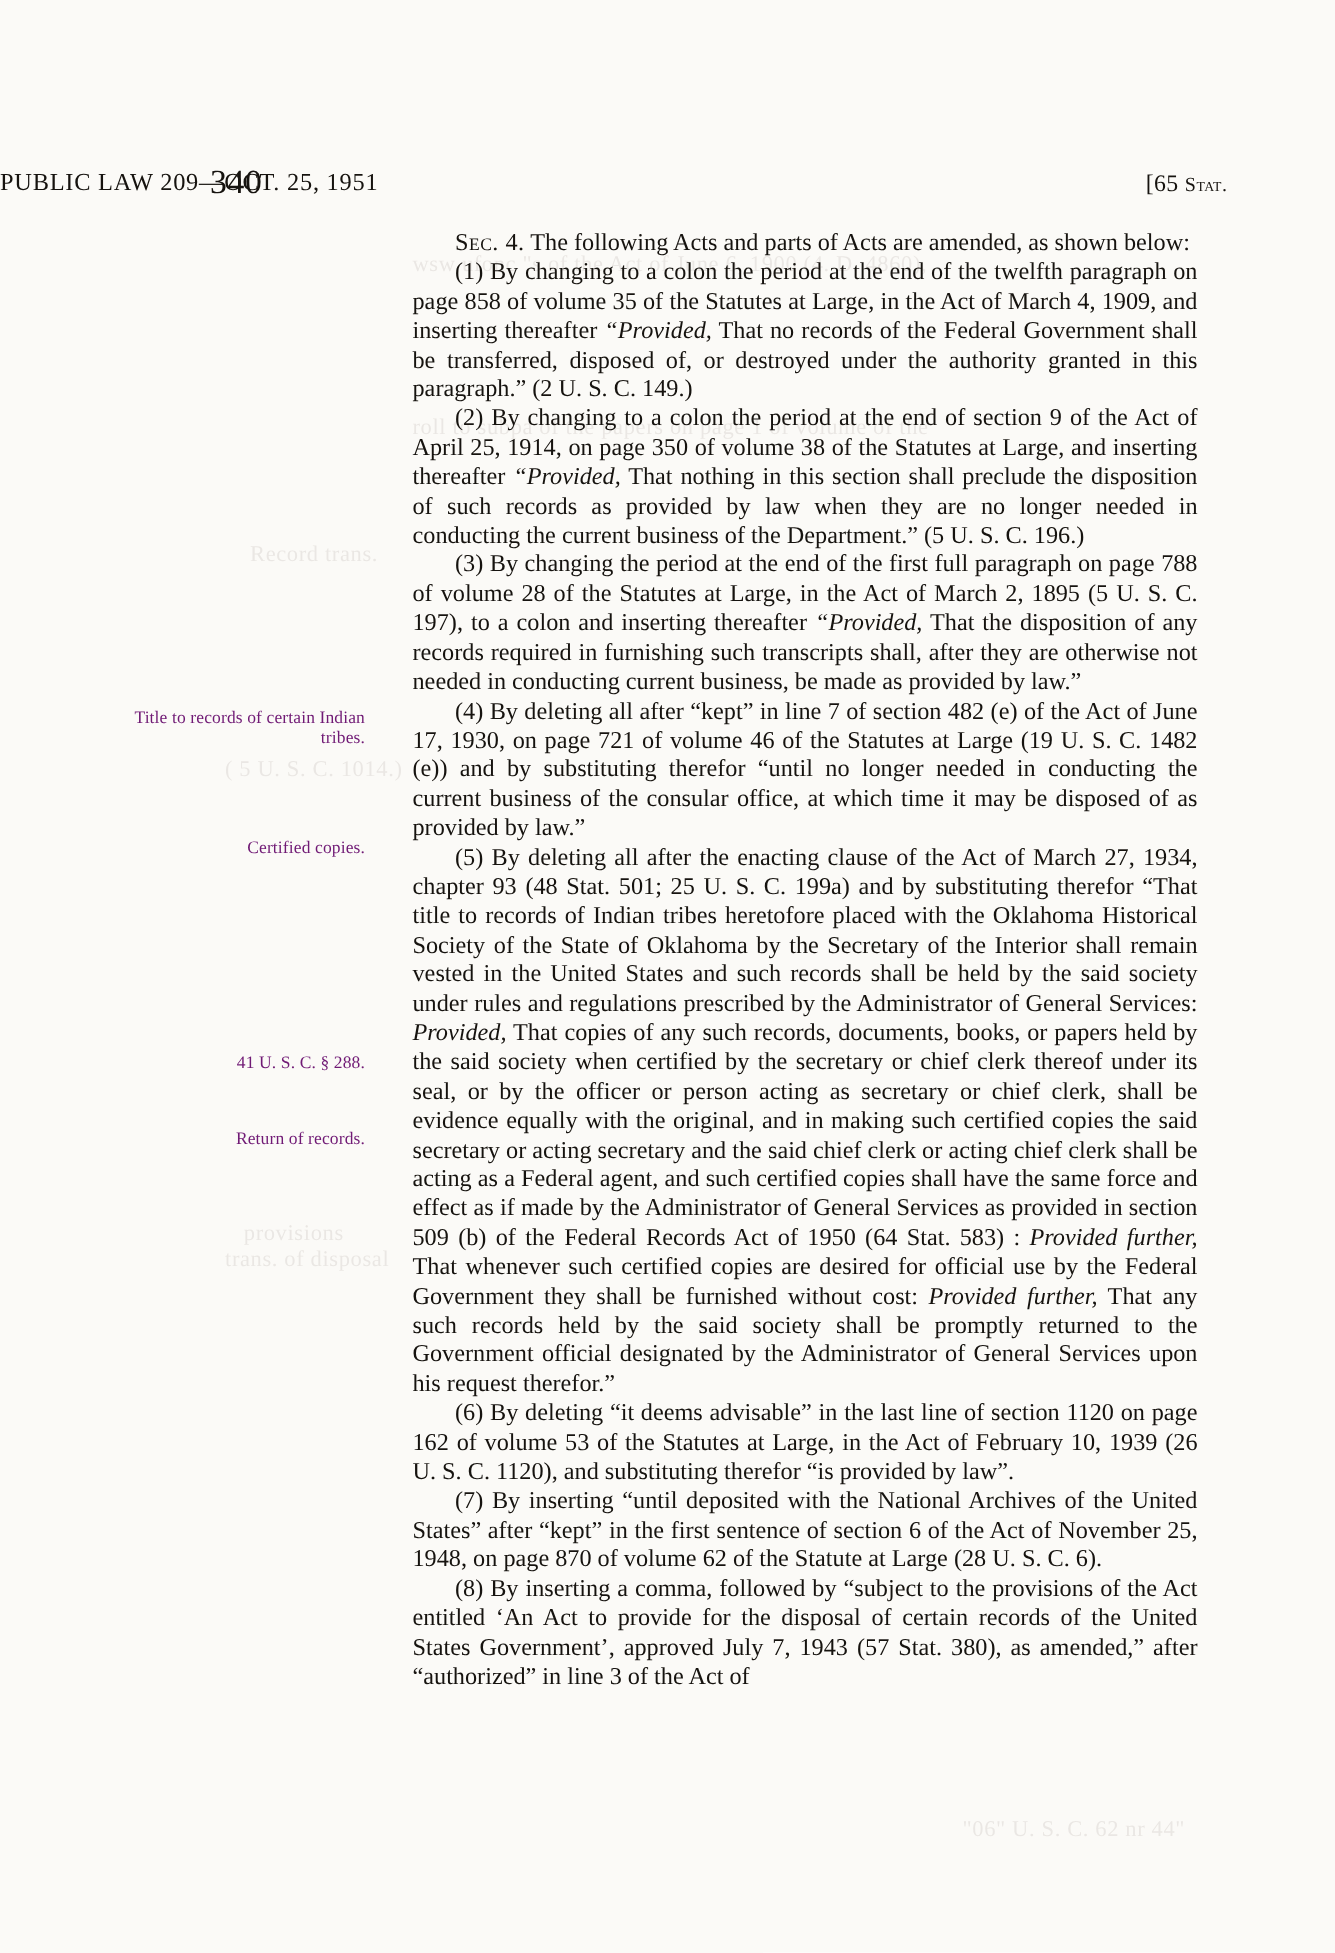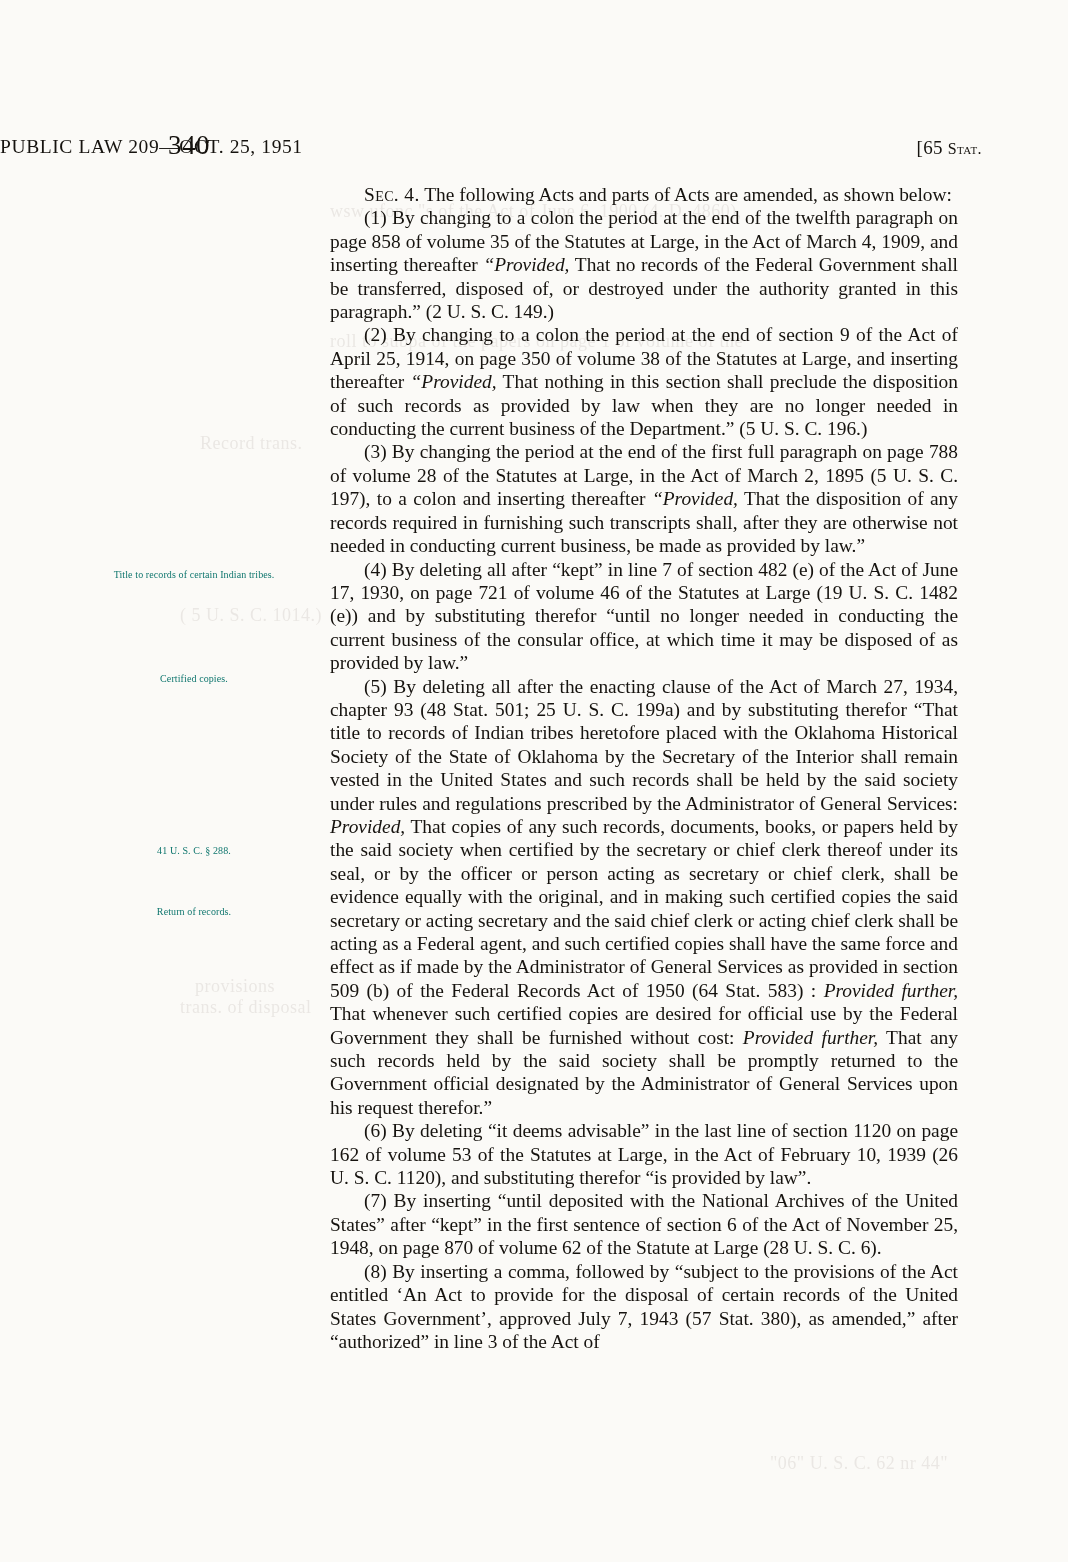--- a/index.html
+++ b/index.html
@@ -83,24 +83,24 @@
   
   .marginals {
     position: absolute;
     left: 96px;
     top: 183px;
     width: 196px;
   }
   .marginal {
     position: absolute;
     width: 196px;
-    text-align: center;
-    font-size: 10px;
+    text-align: right;
+    font-size: 14px;
     line-height: 15.5px;
-    color: #0f766e;
+    color: #701a75;
     letter-spacing: 0.1px;
   }
   
   .ghost {
     position: absolute;
     color: rgba(120,112,100,0.13);
     font-size: 18px;
     line-height: 22px;
     letter-spacing: 0.5px;
     pointer-events: none;

